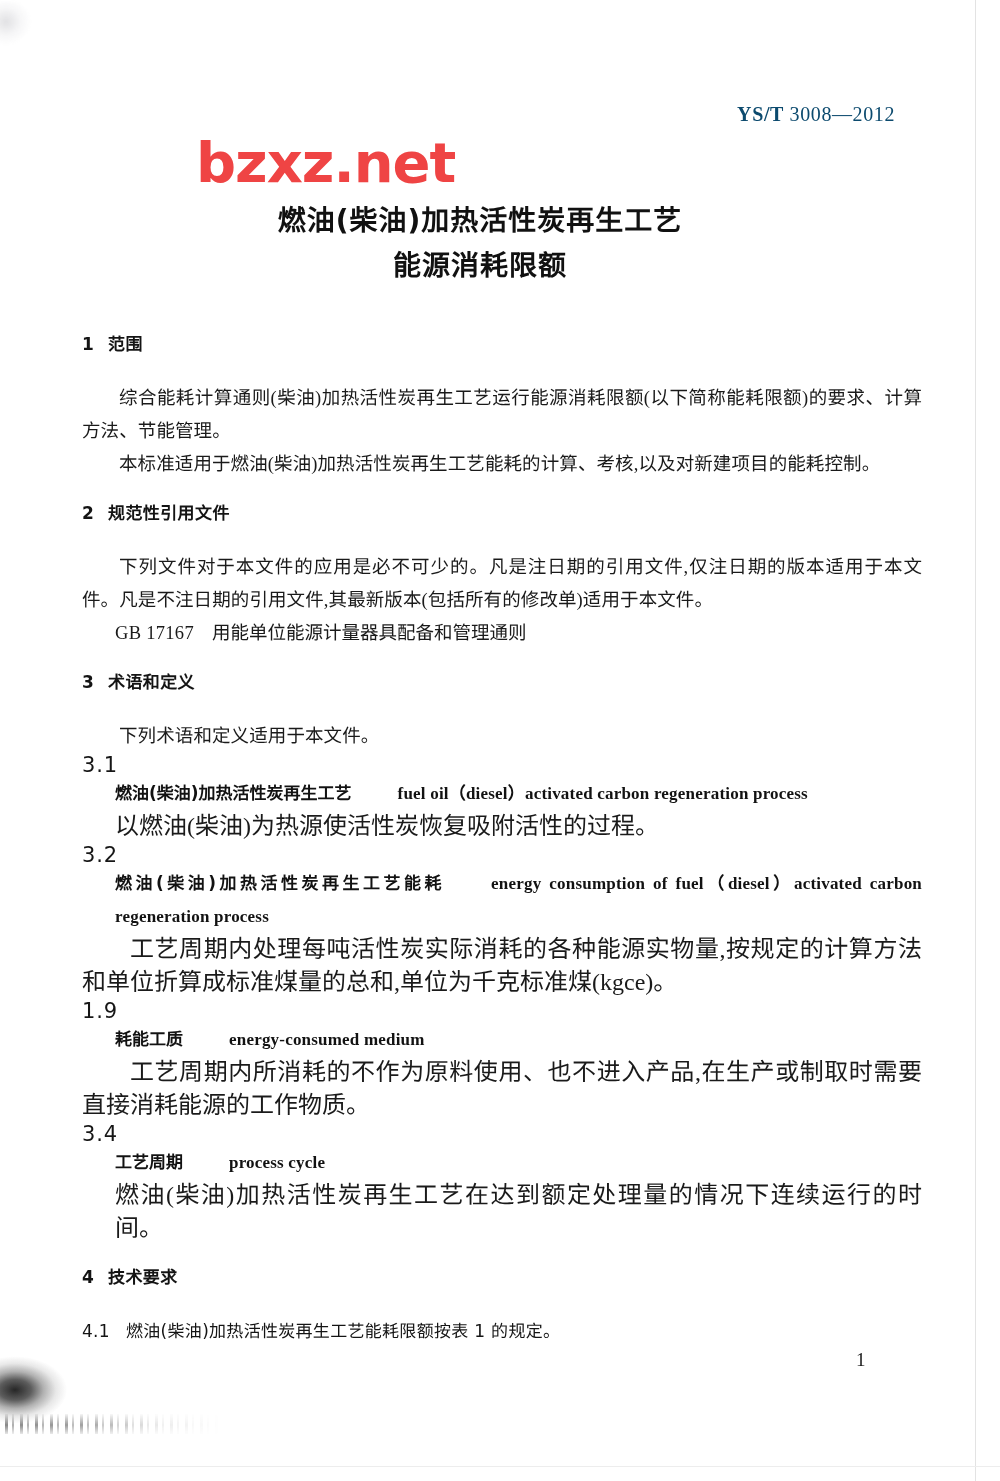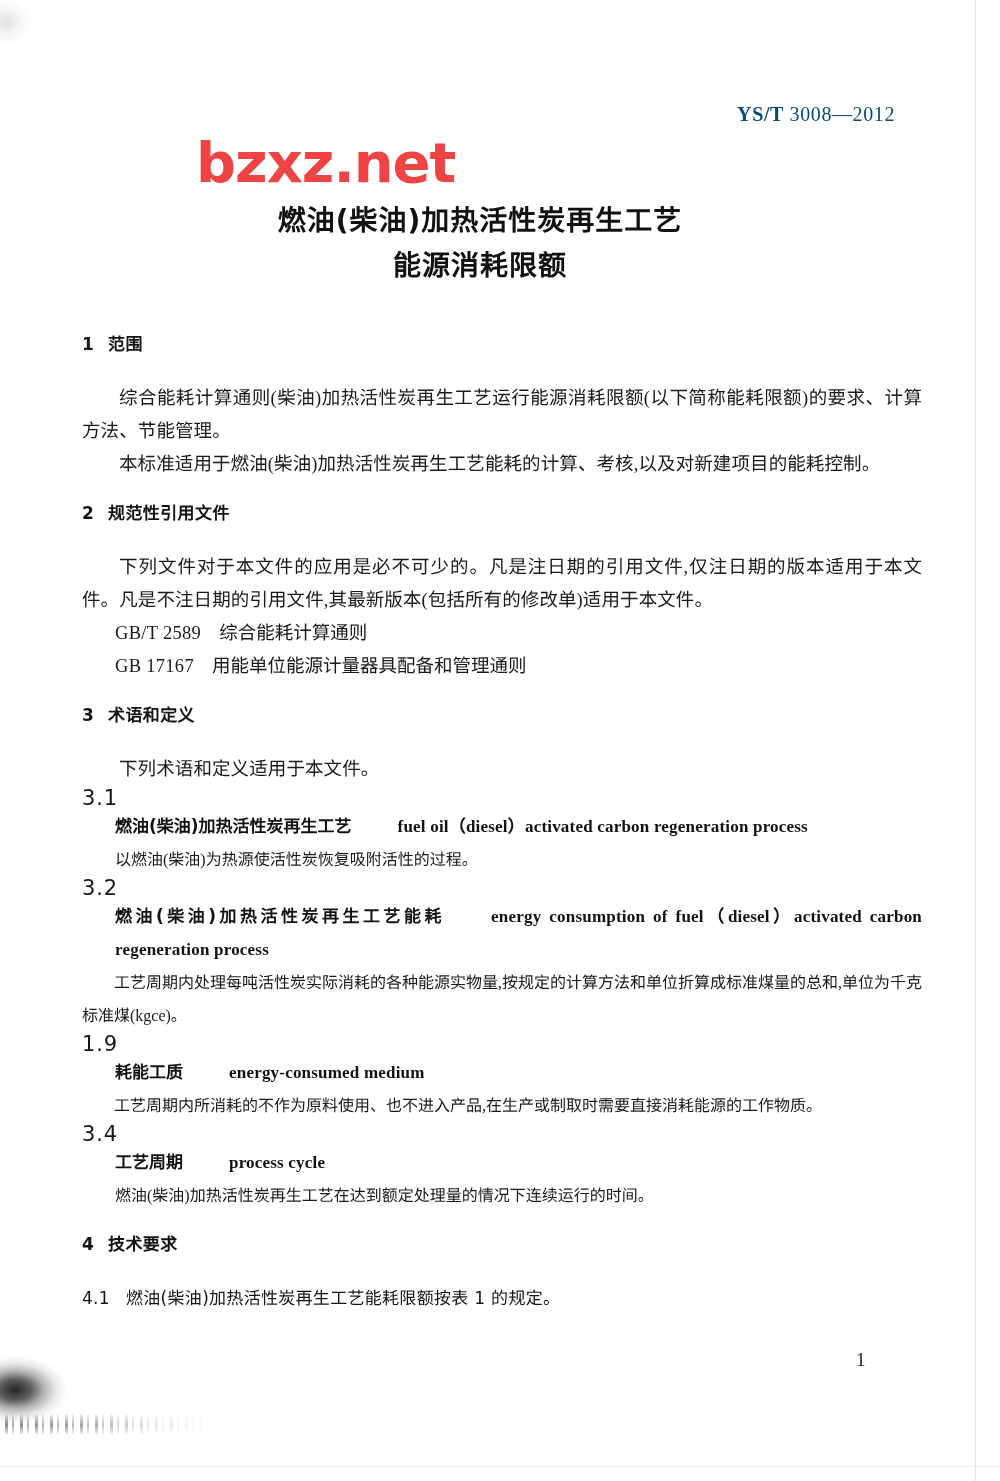--- a/index.html
+++ b/index.html
@@ -190,21 +190,21 @@
   .term-line .term-en {
     font-family: "Liberation Serif", "DejaVu Serif", serif;
     font-weight: 700;
     letter-spacing: 0.2px;
     margin-left: 32px;
   }
   .term-line .term-gap { display: inline-block; width: 14px; }
 
   .term-def {
     font-family: "Liberation Serif", "DejaVu Serif", serif;
-    font-size: 16px;
+    font-size: 24px;
     line-height: 33px;
     color: #1a1a1a;
     margin: 0;
     padding-left: 33px;
     text-align: justify;
     text-indent: 0;
   }
   .term-def.hang { padding-left: 0; text-indent: 2em; }
 
   .clause {
@@ -259,23 +259,20 @@
     <p class="para indent">本标准适用于燃油(柴油)加热活性炭再生工艺能耗的计算、考核,以及对新建项目的能耗控制。</p>
 
     <div class="spacer-md"></div>
 
     <p class="sec-head">
       <span class="num">2</span><span>规范性引用文件</span>
     </p>
     <div class="spacer-lg"></div>
     <p class="para indent">下列文件对于本文件的应用是必不可少的。凡是注日期的引用文件,仅注日期的版本适用于本文件。凡是不注日期的引用文件,其最新版本(包括所有的修改单)适用于本文件。</p>
     <p class="ref-line">
-      <span class="ref-id">GB/T 2589</span><span class="ref-gap"></span><span>综合能耗计算通则</span>
-    </p>
-    <p class="ref-line">
       <span class="ref-id">GB 17167</span><span class="ref-gap"></span><span>用能单位能源计量器具配备和管理通则</span>
     </p>
 
     <div class="spacer-md"></div>
 
     <p class="sec-head">
       <span class="num">3</span><span>术语和定义</span>
     </p>
     <div class="spacer-lg"></div>
     <p class="para indent">下列术语和定义适用于本文件。</p>

